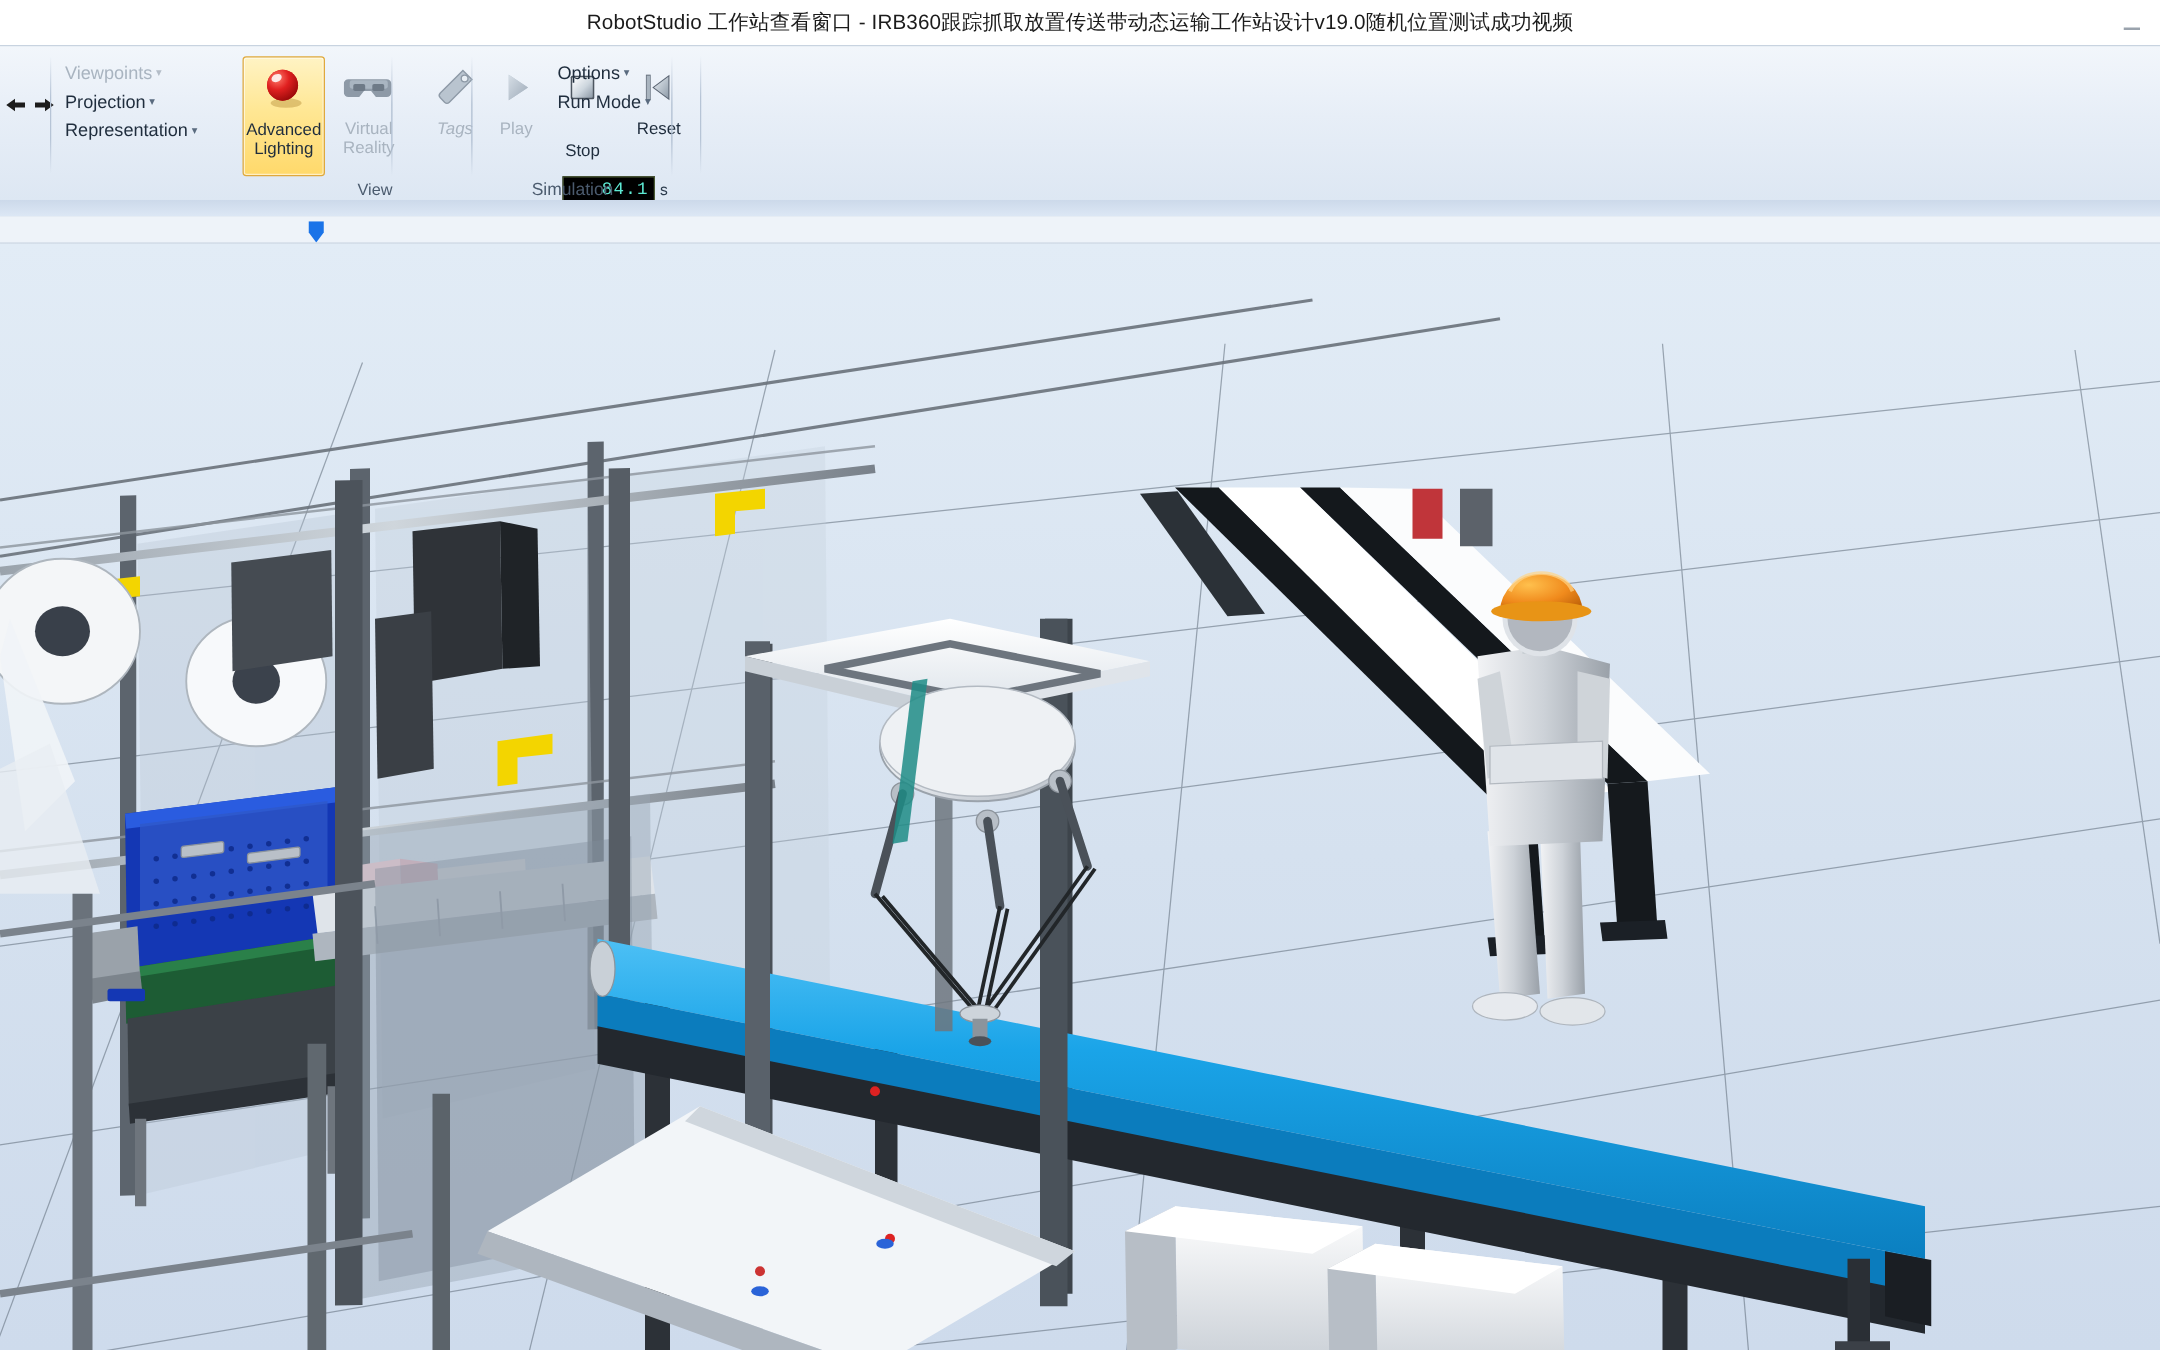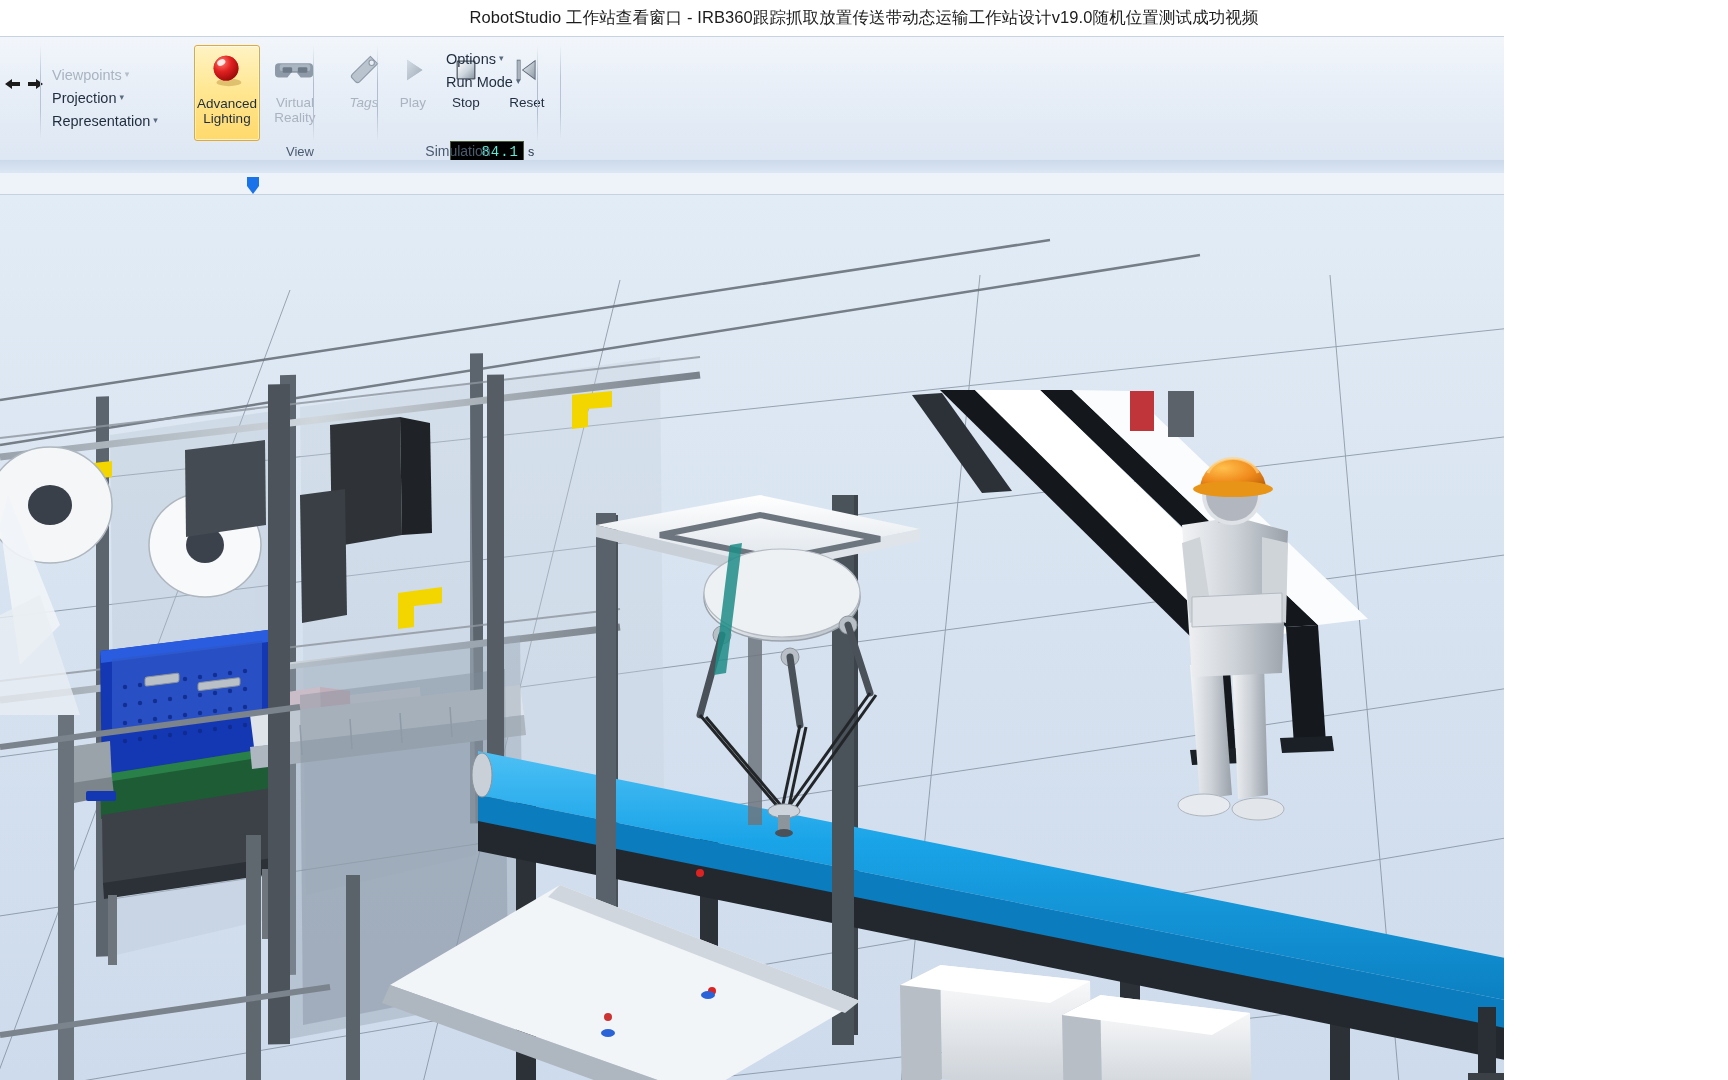--- a/index.html
+++ b/index.html
@@ -1,21 +1,21 @@
 <!DOCTYPE html>
 <html><head>
 <meta charset="utf-8">
 <style>
   html,body{margin:0;padding:0;}
   body{
     width:1728px;height:1080px;overflow:hidden;
     font-family:"Liberation Sans", sans-serif;
     background:#ffffff;
   }
-  #app{position:relative;width:1504px;height:1080px;overflow:hidden;}
+  #app{position:relative;width:1728px;height:1080px;overflow:hidden;}
 
   
   .titlebar{
     position:absolute;left:0;top:0;width:1728px;height:36px;
     background:#ffffff;
     display:flex;align-items:center;justify-content:center;
   }
   .titlebar .title{
     font-size:16.5px;color:#1b1b1b;letter-spacing:0.1px;white-space:nowrap;
   }
@@ -43,21 +43,21 @@
   .arrow svg{display:block;}
 
   .group{position:absolute;top:2px;height:120px;}
   .group .grp-sep{
     position:absolute;top:6px;right:0;width:1px;height:96px;
     background:linear-gradient(180deg,rgba(160,175,195,0) 0%,#aebdd0 40%,#aebdd0 70%,rgba(160,175,195,0) 100%);
   }
 
   
   #grp-view{left:44px;width:270px;}
-  .menu-col{position:absolute;left:8px;top:24px;width:112px;}
+  .menu-col{position:absolute;left:8px;top:8px;width:112px;}
   .menu-item{
     display:flex;align-items:center;height:23px;font-size:14.5px;color:#1f2d3d;
     white-space:nowrap;
   }
   .menu-item.disabled{color:#a9b4c0;}
   .caret{margin-left:3px;font-size:9px;line-height:1;color:#5a6b7f;}
   .menu-item.disabled .caret{color:#b4bdc8;}
 
   .bigbtn{
     position:absolute;width:66px;height:96px;top:6px;
@@ -79,21 +79,21 @@
   #btn-advlight{left:150px;}
   #btn-vr{left:218px;}
 
   
   #grp-tags{left:314px;width:64px;}
   #btn-tags{left:17px;font-style:italic;}
 
   
   #grp-sim{left:378px;width:160px;}
   #btn-play{left:6px;width:58px;}
-  #btn-stop{left:60px;width:56px;}
+  #btn-stop{left:60px;width:56px;gap:18px;}
   #btn-reset{left:120px;width:58px;}
   .menu-col2{position:absolute;left:10px;top:8px;width:96px;}
 
   .timer{
     position:absolute;left:450px;top:104px;width:74px;height:22px;
     background:#000;border:1px solid #4a5a33;
     display:flex;align-items:center;justify-content:flex-end;
     padding-right:4px;box-sizing:border-box;
   }
   .timer .tval{

